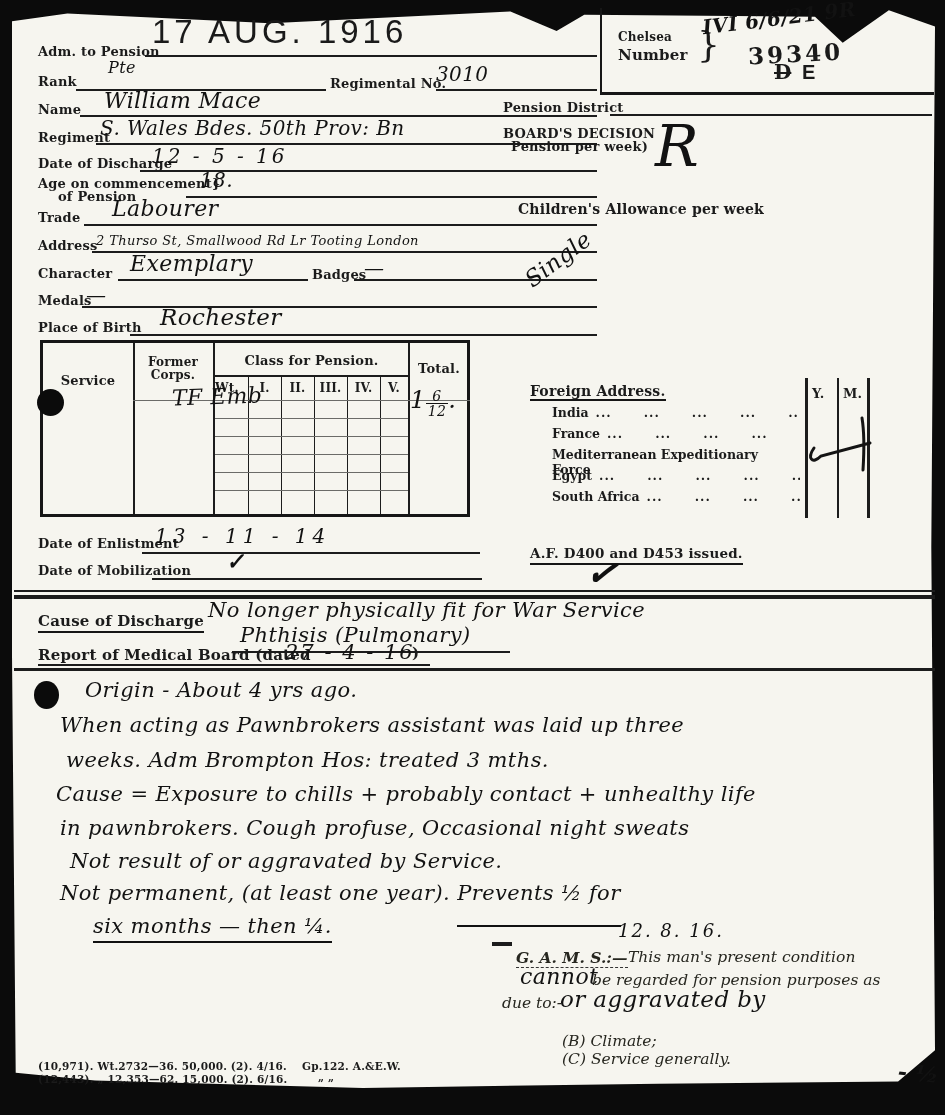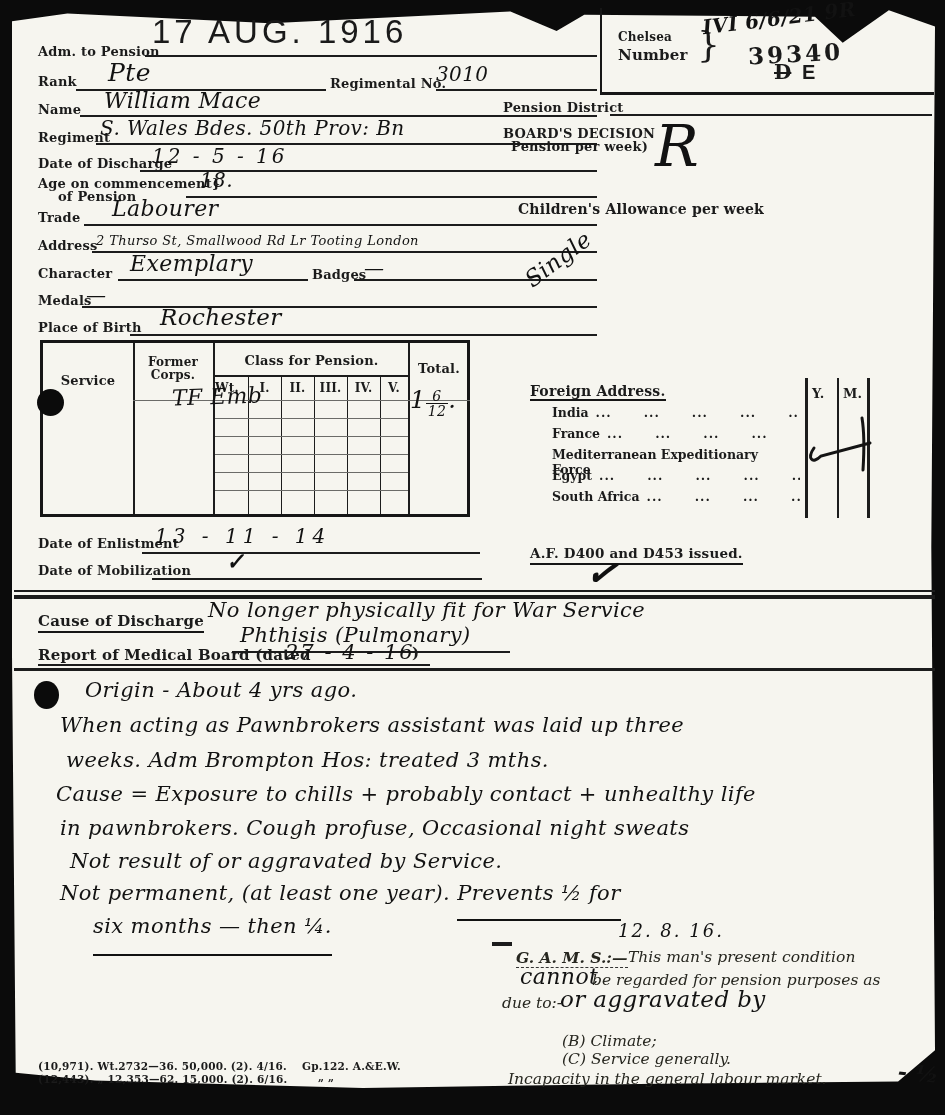--- a/index.html
+++ b/index.html
@@ -41,21 +41,21 @@
       <span class="abs lbl" style="left:16px;top:22px;font-size:12px">Chelsea</span>
       <span class="abs lbl" style="left:16px;top:38px;font-size:15px">Number</span>
       <span class="abs" style="left:95px;top:16px;font-size:36px">}</span>
       <span class="abs hw" style="left:100px;top:-2px;font-weight:bold;transform:rotate(-7deg)">IVI 6/6/21 9R</span>
       <span class="abs" style="left:146px;top:32px;font-weight:bold;font-size:23px;letter-spacing:3px;transform:rotate(-3deg)">39340</span>
       <span class="abs" style="left:172px;top:52px;font-weight:bold;font-size:20px;text-decoration:line-through">D</span>
       <span class="abs" style="left:200px;top:53px;font-weight:bold;font-size:20px;font-family:'Liberation Sans',sans-serif">E</span>
     </div>
 
     <span class="abs lbl" style="left:38px;top:74px">Rank</span>
-    <span class="abs hw" style="left:108px;top:58px;font-size:25px">Pte</span>
+    <span class="abs hw" style="left:108px;top:58px;font-size:16px">Pte</span>
     <div class="rule" style="left:76px;top:89px;width:250px;height:1.5px"></div>
     <span class="abs lbl" style="left:330px;top:76px">Regimental No.</span>
     <span class="abs hw" style="left:436px;top:62px">3010</span>
     <div class="rule" style="left:436px;top:89px;width:161px;height:1.5px"></div>
 
     <span class="abs lbl" style="left:38px;top:102px">Name</span>
     <span class="abs hw" style="left:104px;top:88px;font-size:22px">William Mace</span>
     <div class="rule" style="left:80px;top:115px;width:517px;height:1.5px"></div>
 
     <span class="abs lbl" style="left:503px;top:100px">Pension District</span>
@@ -189,34 +189,33 @@
     <div class="rule" style="left:38px;top:664px;width:392px;height:1.5px"></div>
     <div class="rule" style="left:14px;top:668px;width:921px;height:2.5px"></div>
 
     <div class="hole" style="left:34px;top:681px;width:25px;height:28px"></div>
     <span class="abs hw" style="left:85px;top:678px;font-size:21px">Origin - About 4 yrs ago.</span>
     <span class="abs hw" style="left:60px;top:713px;font-size:21px">When acting as Pawnbrokers assistant was laid up three</span>
     <span class="abs hw" style="left:66px;top:748px;font-size:21px">weeks. Adm Brompton Hos: treated 3 mths.</span>
     <span class="abs hw" style="left:60px;top:816px;font-size:21px">in pawnbrokers. Cough profuse, Occasional night sweats</span>
     <span class="abs hw" style="left:56px;top:782px;font-size:21px">Cause = Exposure to chills + probably contact + unhealthy life</span>
     <span class="abs hw" style="left:70px;top:849px;font-size:21px">Not result of or aggravated by Service.</span>
-    <span class="abs hw" style="left:60px;top:881px;font-size:21px"><span>Not permanent, (at least one year).</span> <span style="border-bottom:2.5px solid #111;padding-bottom:14px">Prevents ½ for</span></span>
-    <span class="abs hw" style="left:93px;top:914px;font-size:21px;border-bottom:2.5px solid #111;padding-bottom:16px">six months — then ¼.</span>
+    <span class="abs hw" style="left:60px;top:881px;font-size:21px"><span>Not permanent, (at least one year).</span> <span style="border-bottom:2.5px solid #111;padding-bottom:20px">Prevents ½ for</span></span>
+    <span class="abs hw" style="left:93px;top:914px;font-size:21px;border-bottom:2.5px solid #111;padding-bottom:3px">six months — then ¼.</span>
     <span class="abs hw" style="left:618px;top:920px;font-size:18px;letter-spacing:2px">12. 8. 16.</span>
 
     <div class="rule" style="left:492px;top:942px;width:20px;height:4px"></div>
     <span class="abs it" style="left:516px;top:948px;font-weight:bold;border-bottom:1.5px dashed #333">G. A. M. S.:—</span>
     <span class="abs it" style="left:628px;top:948px">This man's present condition</span>
     <span class="abs hw" style="left:520px;top:964px;font-size:22px;font-weight:normal">cannot</span>
     <span class="abs it" style="left:592px;top:971px">be regarded for pension purposes as</span>
     <span class="abs it" style="left:502px;top:994px">due to:-</span>
     <span class="abs hw" style="left:560px;top:986px;font-size:23px">or aggravated by</span>
     <span class="abs it" style="left:562px;top:1032px">(B)   Climate;</span>
     <span class="abs it" style="left:562px;top:1050px">(C)   Service generally.</span>
-    <span class="abs it" style="left:508px;top:1070px">Incapacity in the general labour market.</span>
     <span class="abs hw" style="left:898px;top:1060px;font-size:22px;font-weight:bold;transform:rotate(6deg)">- ½</span>
 
     <span class="abs lbl" style="left:38px;top:1060px;font-size:10.5px">(10,971). Wt.2732—36. 50,000. (2). 4/16.</span>
     <span class="abs lbl" style="left:302px;top:1060px;font-size:10.5px">Gp.122. A.&amp;E.W.</span>
     <span class="abs lbl" style="left:38px;top:1073px;font-size:10.5px">(12,443).   „   12,353—62. 15,000. (2).   6/16.</span>
     <span class="abs lbl" style="left:318px;top:1071px;font-size:10.5px">„        „</span>
 
   </div>
 </div>
 

